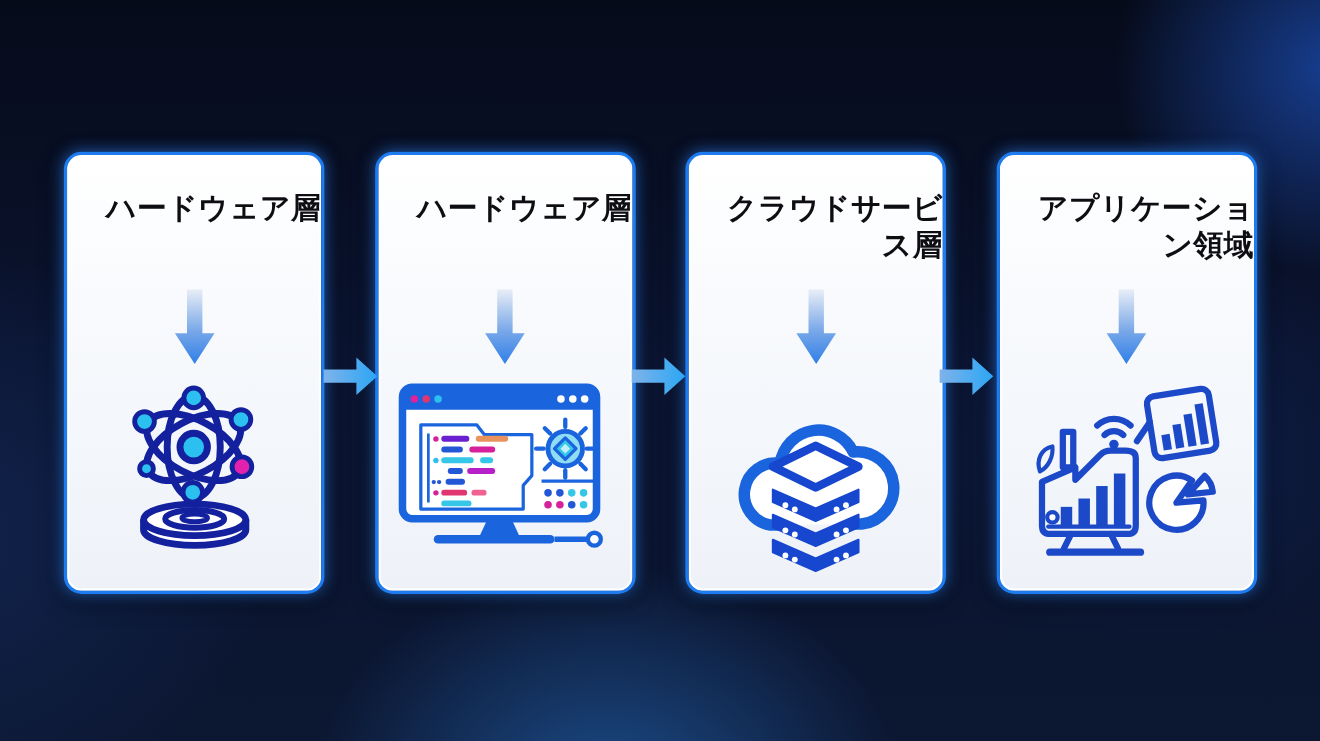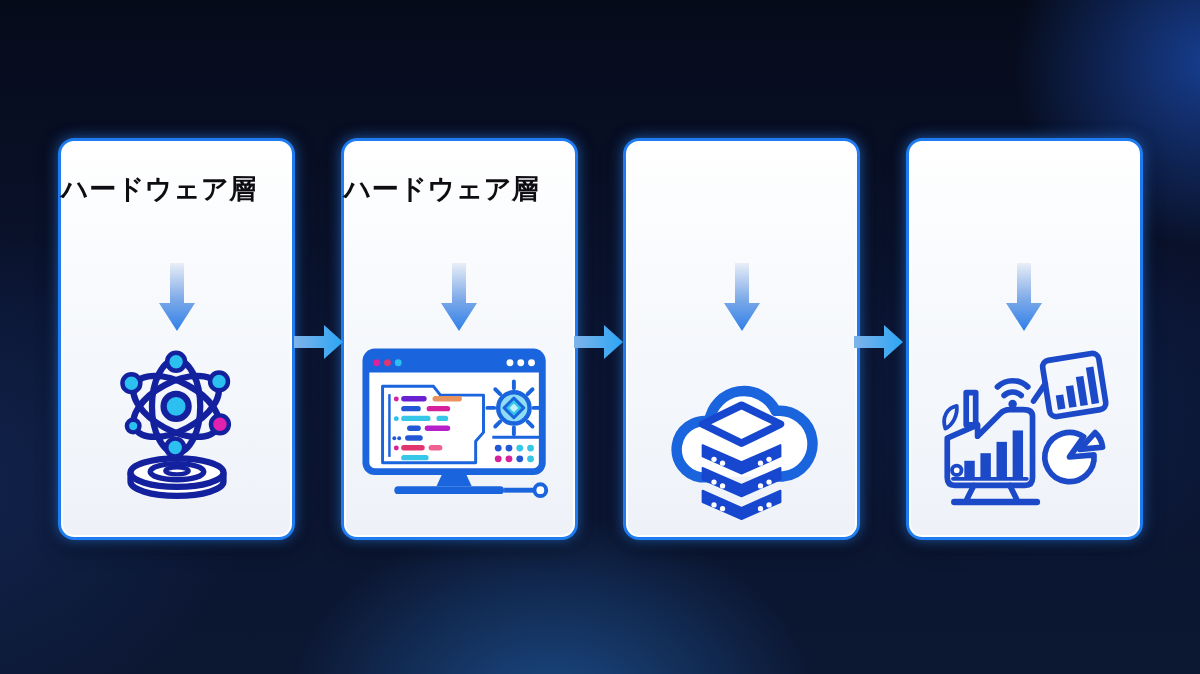--- a/index.html
+++ b/index.html
@@ -30,21 +30,21 @@
     border:3px solid #1e7cf0;
     border-radius:16px;
     background:linear-gradient(180deg,#ffffff 0%,#f8fafd 35%,#eef2f8 100%);
     box-shadow:
       inset 0 0 0 2px #ffffff,
       0 0 14px rgba(44,130,244,.65),
       0 6px 20px rgba(0,0,0,.55);
   }
   .card-title{
     position:absolute;top:32px;left:0;right:0;
-    text-align:left;
+    text-align:right;
     font-size:27px;font-weight:800;
     line-height:1.25;
     color:#0d0d12;
     letter-spacing:.5px;
     white-space:pre-line;
   }
   .down-arrow{
     position:absolute;top:122px;left:50%;transform:translateX(-50%);
   }
   .card-icon{
@@ -169,20 +169,22 @@
           </g>
           <path d="M84,127 h22 l7,15 h-36 z" fill="#1a64dd"></path>
           <rect x="34" y="142" width="112" height="8" rx="4" fill="#1a64dd"></rect>
           <line x1="146" y1="146" x2="176" y2="146" stroke="#1a64dd" stroke-width="5"></line>
           <circle cx="183" cy="146" r="6" fill="#ffffff" stroke="#1a64dd" stroke-width="4"></circle>
         </svg>
       </div>
     </div>
 
     <div class="card">
+      <div class="card-title">クラウドサービ
+ス層</div>
       <svg class="down-arrow" width="44" height="72" viewBox="0 0 44 72">
         <defs>
             <linearGradient id="da3" x1="0" y1="0" x2="0" y2="1">
           <stop offset="0" stop-color="#e9eef7"></stop>
               <stop offset="0.55" stop-color="#7aa8e8"></stop>
               <stop offset="1" stop-color="#2f7fe8"></stop>
         </linearGradient>
           </defs>
         <path d="M15,0 H29 V40 H40 L22,68 L4,40 H15 Z" fill="url(#da3)"></path>
       </svg>
@@ -207,20 +209,22 @@
             <circle cx="63" cy="160" r="2.8"></circle>
               <circle cx="72" cy="164" r="2.8"></circle>
             <circle cx="112" cy="164" r="2.8"></circle>
               <circle cx="121" cy="160" r="2.8"></circle>
           </g>
         </svg>
       </div>
     </div>
 
     <div class="card">
+      <div class="card-title">アプリケーショ
+ン領域</div>
       <svg class="down-arrow" width="44" height="72" viewBox="0 0 44 72">
         <defs>
             <linearGradient id="da4" x1="0" y1="0" x2="0" y2="1">
           <stop offset="0" stop-color="#e9eef7"></stop>
               <stop offset="0.55" stop-color="#7aa8e8"></stop>
               <stop offset="1" stop-color="#2f7fe8"></stop>
         </linearGradient>
           </defs>
         <path d="M15,0 H29 V40 H40 L22,68 L4,40 H15 Z" fill="url(#da4)"></path>
       </svg>

